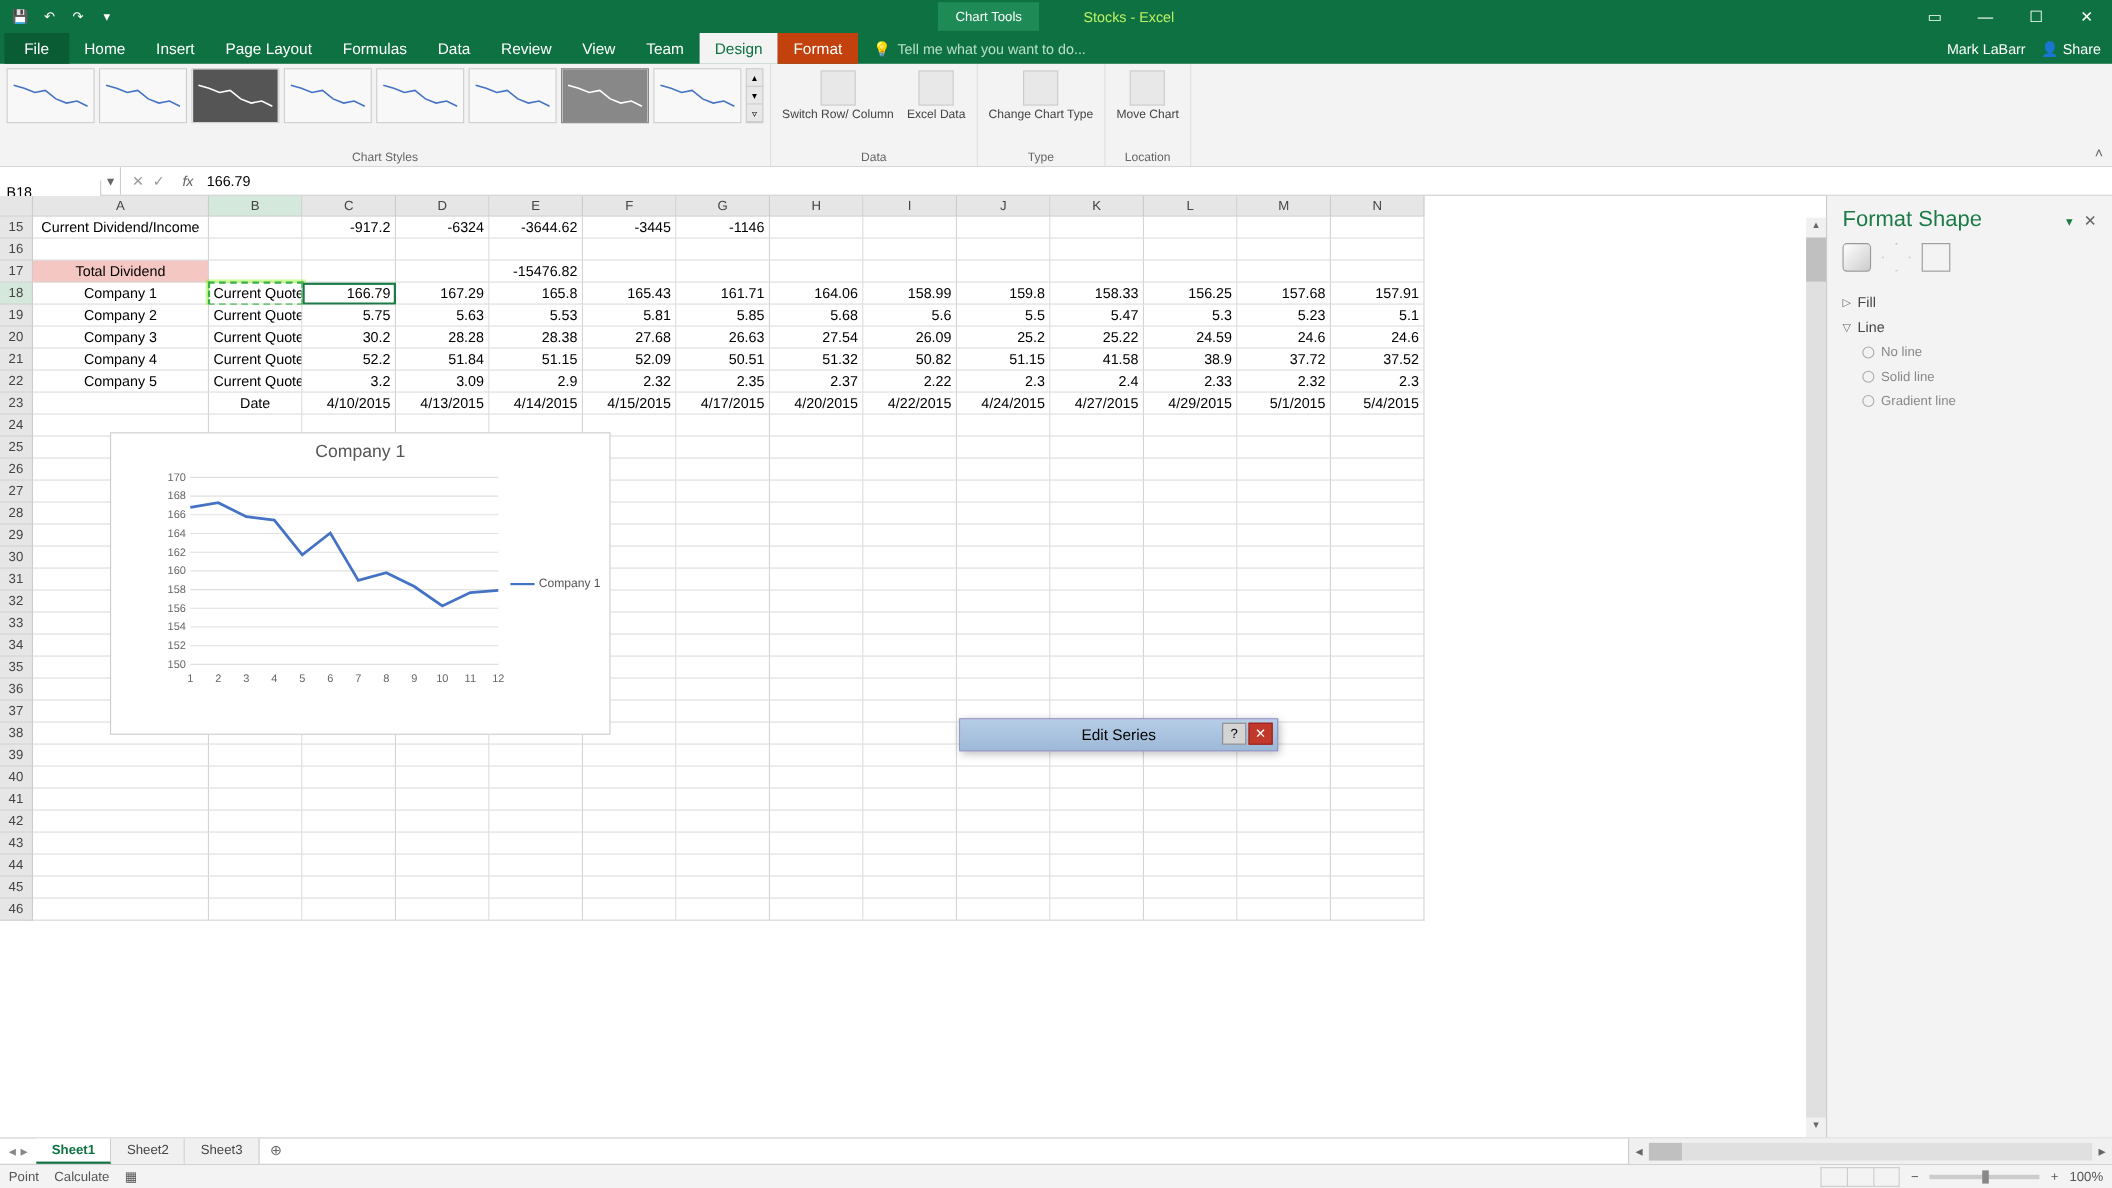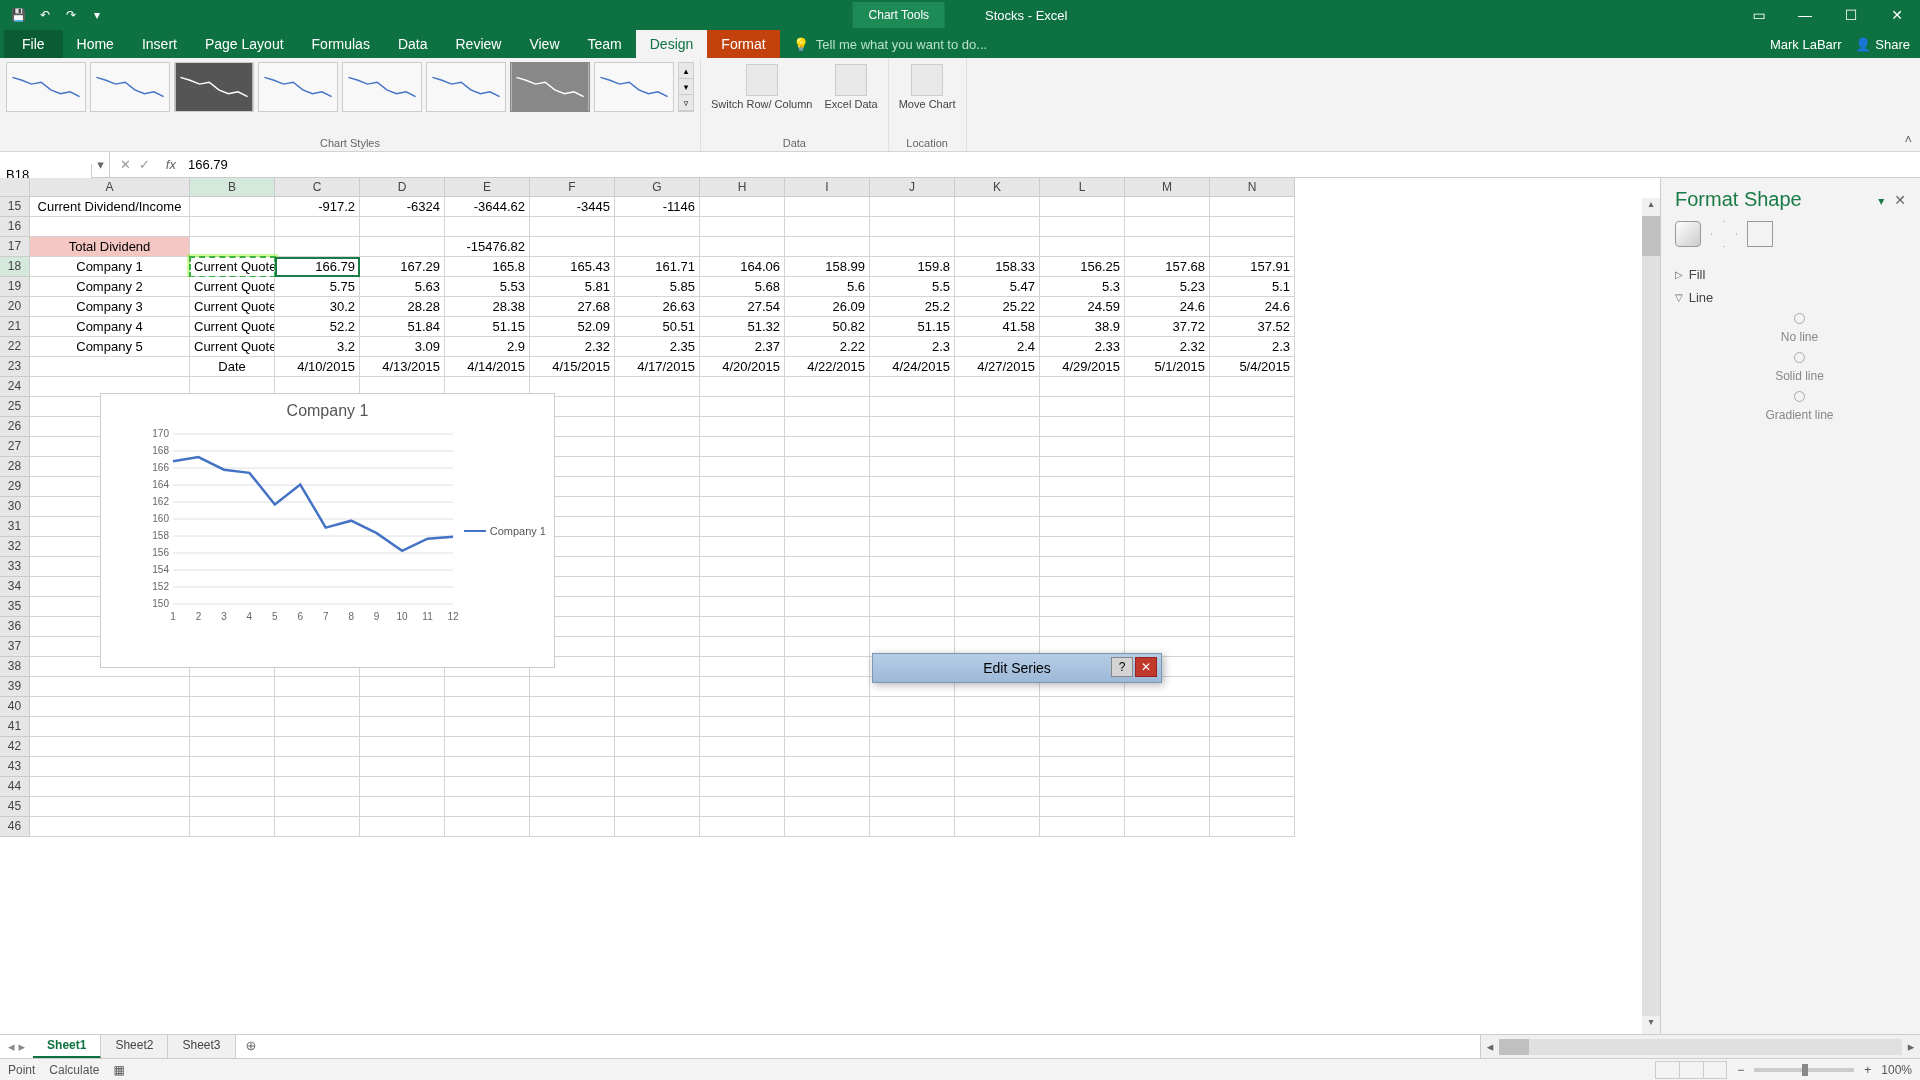--- a/index.html
+++ b/index.html
@@ -4,21 +4,21 @@
 <style>
 * { margin: 0; padding: 0; box-sizing: border-box; font-family: 'Segoe UI', Tahoma, sans-serif; }
 body { background: #fff; width: 1920px; height: 1080px; overflow: hidden; font-size: 13px; }
 
 
 .titlebar { height: 30px; background: #0e7141; display: flex; align-items: center; position: relative; color: #fff; }
 .qat { display: flex; align-items: center; gap: 8px; padding: 0 10px; }
 .qat-ico { width: 18px; height: 18px; display: inline-flex; align-items: center; justify-content: center; font-size: 12px; color: #fff; }
 .title-center { position: absolute; left: 50%; transform: translateX(-50%); display: flex; align-items: center; gap: 40px; }
 .chart-tools { background: #1e8b56; padding: 6px 16px; font-size: 12px; }
-.doc-title { font-size: 13px; color: #ffffff; text-align: right; }
+.doc-title { font-size: 13px; color: #bef264; text-align: right; }
 .win-controls { position: absolute; right: 0; display: flex; }
 .win-btn { width: 46px; height: 30px; display: flex; align-items: center; justify-content: center; color: #fff; font-size: 14px; }
 
 
 .ribbon-tabs { height: 28px; background: #0e7141; display: flex; align-items: flex-end; padding-left: 4px; position: relative; }
 .file-tab { background: #0a5c35; color: #fff; padding: 6px 18px; font-size: 14px; }
 .rtab { color: #fff; padding: 6px 14px; font-size: 14px; cursor: pointer; }
 .rtab.chart-ctx { background: #c2410c; }
 .rtab.active { background: #f3f3f3; color: #0e7141; }
 .tellme { color: #b8e0cc; padding: 6px 14px; font-size: 13px; display: flex; align-items: center; gap: 6px; }
@@ -86,21 +86,21 @@
 
 
 .task-pane { width: 260px; background: #f3f3f3; border-left: 1px solid #ccc; padding: 10px 14px; height: 100%; }
 .pane-title { font-size: 20px; color: #1a7b46; margin-bottom: 10px; display: flex; justify-content: space-between; align-items: center; }
 .pane-close { font-size: 14px; color: #666; }
 .pane-icons { display: flex; gap: 10px; margin-bottom: 16px; }
 .pane-ico { width: 26px; height: 26px; border: 1px solid #999; }
 .pane-section { font-size: 13px; color: #444; padding: 4px 0; display: flex; align-items: center; gap: 6px; }
 .pane-section::before { content: '▷'; font-size: 10px; color: #666; }
 .pane-section.open::before { content: '▽'; }
-.pane-option { font-size: 12px; color: #888; padding: 4px 0 4px 18px; display: flex; align-items: center; gap: 6px; flex-direction: column; }
+.pane-option { font-size: 12px; color: #888; padding: 4px 0 4px 18px; display: flex; align-items: center; gap: 6px; }
 .radio { width: 11px; height: 11px; border: 1px solid #aaa; border-radius: 50%; }
 
 
 .sheet-tabs { height: 24px; background: #fff; border-top: 1px solid #ccc; display: flex; align-items: stretch; }
 .sheet-nav { display: flex; align-items: center; padding: 0 8px; gap: 4px; color: #888; }
 .stab { padding: 3px 14px; border-right: 1px solid #ccc; font-size: 12px; color: #444; background: #f0f0f0; }
 .stab.active { background: #fff; border-bottom: 2px solid #0e7141; font-weight: 600; color: #0e7141; }
 .stab-add { padding: 3px 10px; color: #666; }
 .hscroll-area { margin-left: auto; width: 440px; border-left: 1px solid #ccc; display: flex; align-items: center; background: #f0f0f0; }
 .hscroll-btn { width: 18px; text-align: center; color: #666; }
@@ -208,20 +208,29 @@
       <div class="rbtn">
           <div class="rbtn-ico"></div>
           <span>Switch Row/ Column</span>
         </div>
       <div class="rbtn">
           <div class="rbtn-ico"></div>
           <span>Excel Data</span>
         </div>
     </div>
     <div class="rgroup-label">Data</div>
+  </div>
+  <div class="rgroup">
+    <div class="rgroup-items">
+      <div class="rbtn">
+          <div class="rbtn-ico"></div>
+          <span>Change Chart Type</span>
+        </div>
+    </div>
+    <div class="rgroup-label">Type</div>
   </div>
   <div class="rgroup">
     <div class="rgroup-items">
       <div class="rbtn">
           <div class="rbtn-ico"></div>
           <span>Move Chart</span>
         </div>
     </div>
     <div class="rgroup-label">Location</div>
   </div>

